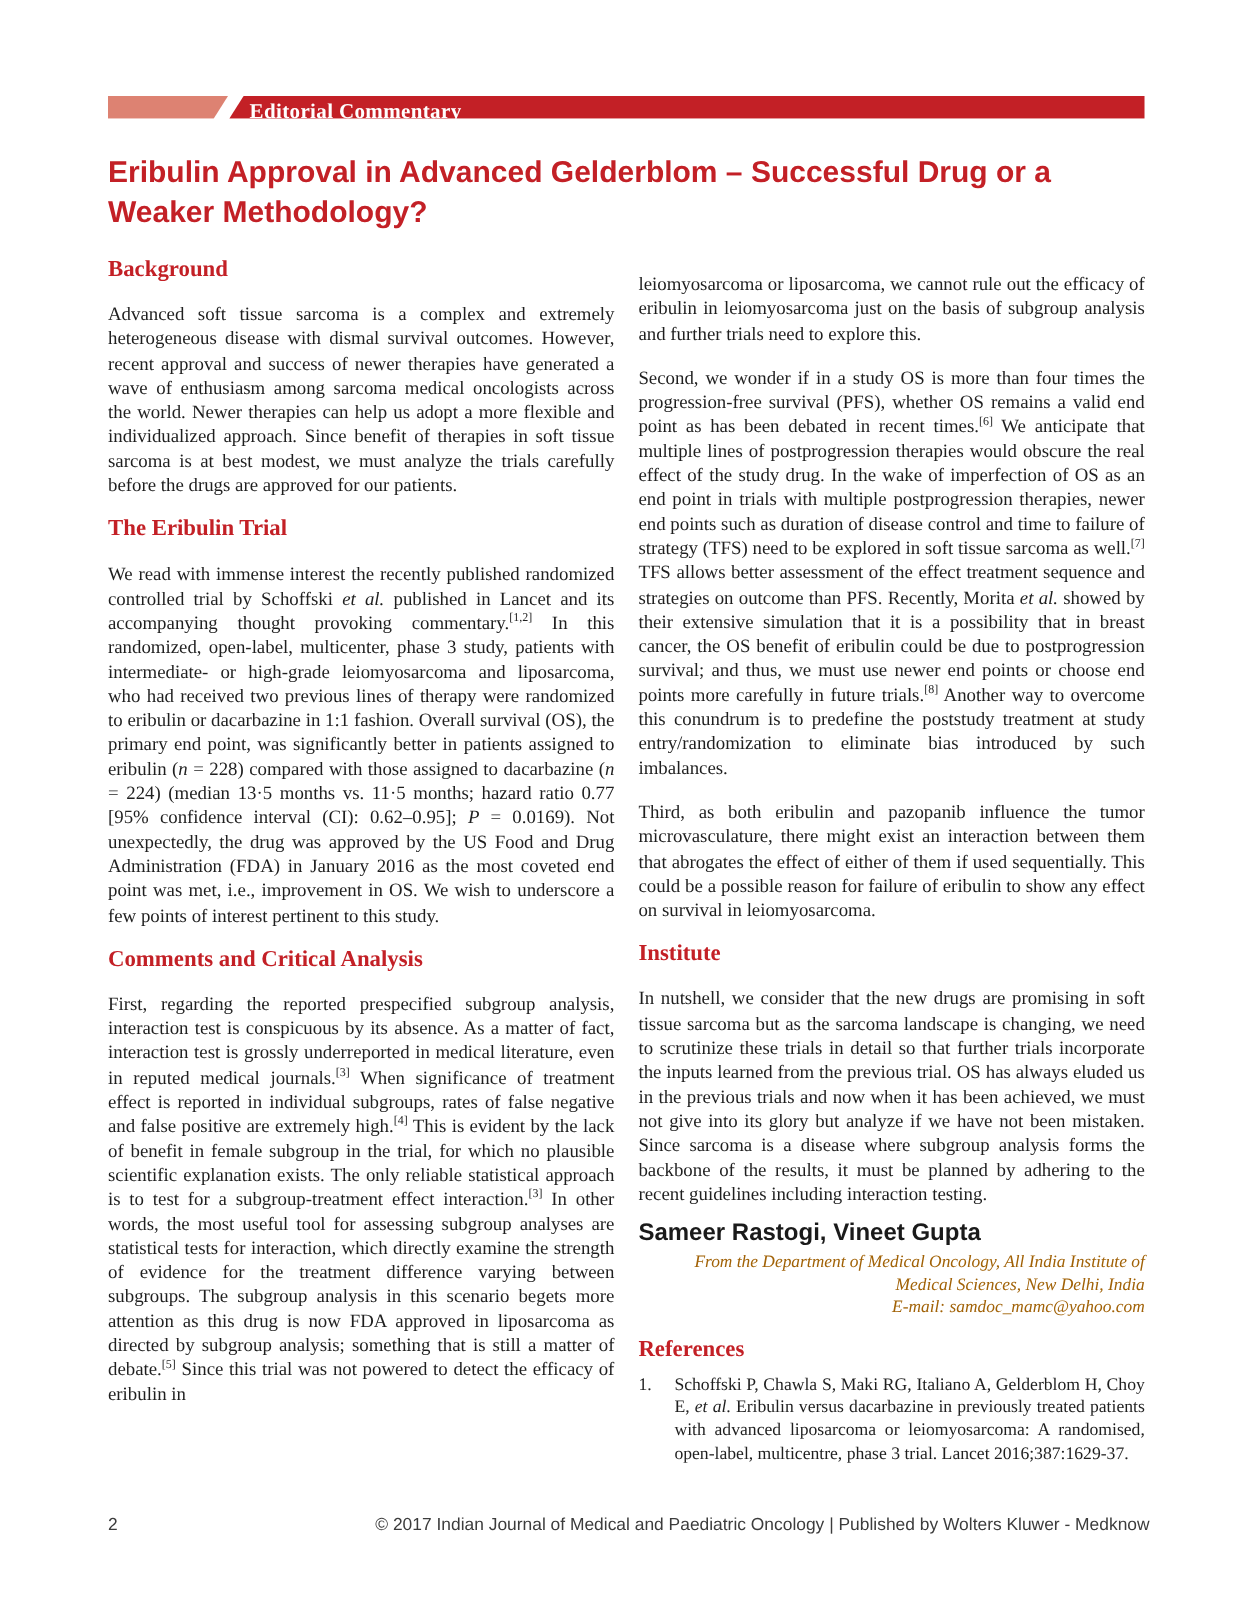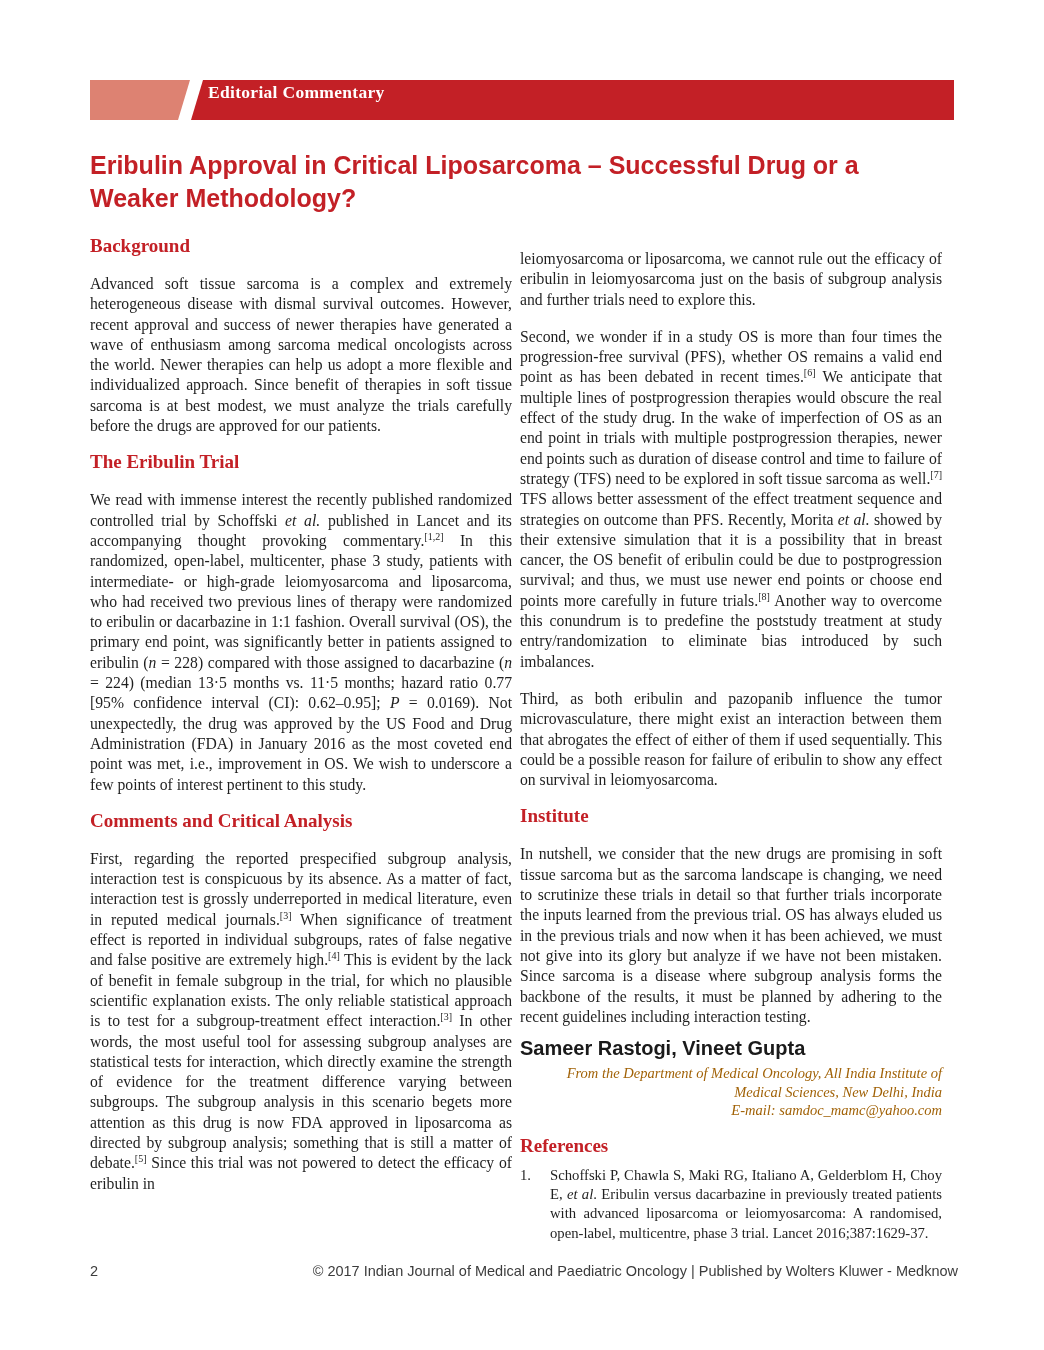--- a/index.html
+++ b/index.html
@@ -14,21 +14,21 @@
   .page {
     position: absolute;
     left: 0; top: 0; width: 1044px; height: 1350px;
   }
   .content {
     padding: 80px 86px 0 90px;
   }
   
   .banner {
     position: relative;
-    height: 40px;
+    height: 19px;
     width: 864px;
   }
   .banner-accent {
     position: absolute; left: 0; top: 0; height: 100%; width: 120px;
     background: #dd8272;
     clip-path: polygon(0 0, 100px 0, 88px 100%, 0 100%);
   }
   .banner-bar {
     position: absolute; left: 0; top: 0; right: 0; height: 100%;
     background: #c32026;
@@ -48,21 +48,21 @@
     margin-top: 29px;
     font-family: "Liberation Sans", sans-serif;
     font-weight: bold;
     font-size: 25px;
     line-height: 33px;
     color: #c32026;
   }
   
   .columns {
     display: flex;
-    gap: 8px;
+    gap: 20px;
     margin-top: 17px;
   }
   .col { width: 422px; }
   h2.sec {
     font-family: "Liberation Serif", serif;
     font-weight: bold;
     font-size: 19px;
     line-height: 23px;
     color: #c32026;
     margin: 14px 0 9px 0;
@@ -123,21 +123,21 @@
 <div class="page">
   <div class="content">
 
     <div class="banner">
       <div class="banner-accent"></div>
       <div class="banner-bar"></div>
       <div class="banner-label">Editorial Commentary</div>
     </div>
 
     <div class="article-title">
-      <div>Eribulin Approval in Critical Liposarcoma – Successful Drug or a</div>
+      <div>Eribulin Approval in Advanced Gelderblom – Successful Drug or a</div>
       <div>Weaker Methodology?</div>
     </div>
 
     <div class="columns">
 
       <div class="col">
         <h2 class="sec">Background</h2>
         <p class="body"><span>Advanced soft tissue sarcoma is a complex and extremely heterogeneous disease with dismal survival outcomes. However, recent approval and success of newer therapies have generated a wave of enthusiasm among sarcoma medical oncologists across the world. Newer therapies can help us adopt a more flexible and individualized approach. Since benefit of therapies in soft tissue sarcoma is at best modest, we must analyze the trials carefully before the drugs are approved for our patients.</span></p>
 
         <h2 class="sec">The Eribulin Trial</h2>

